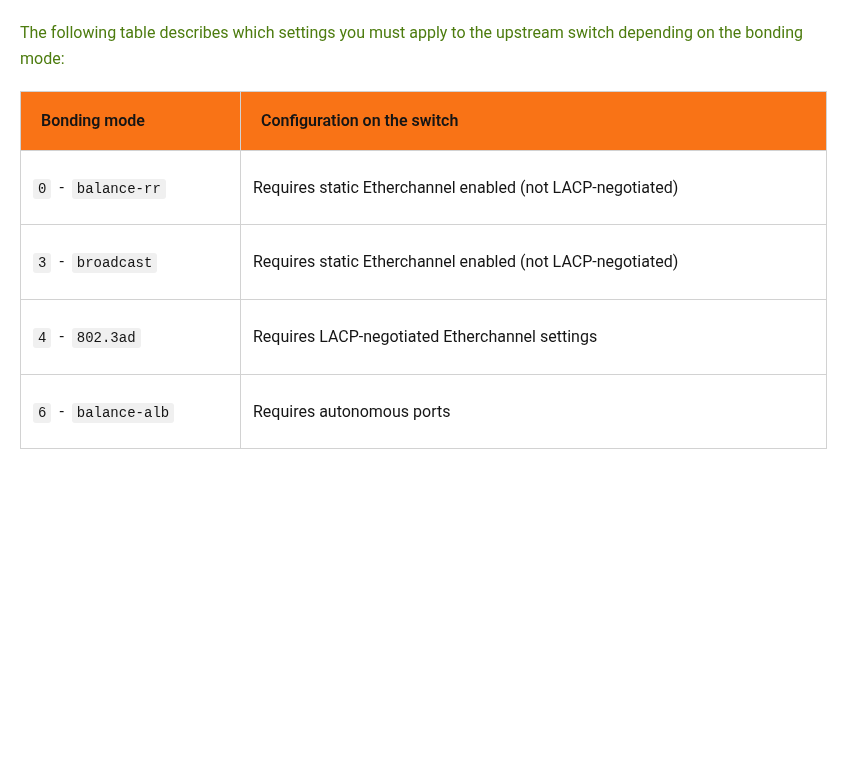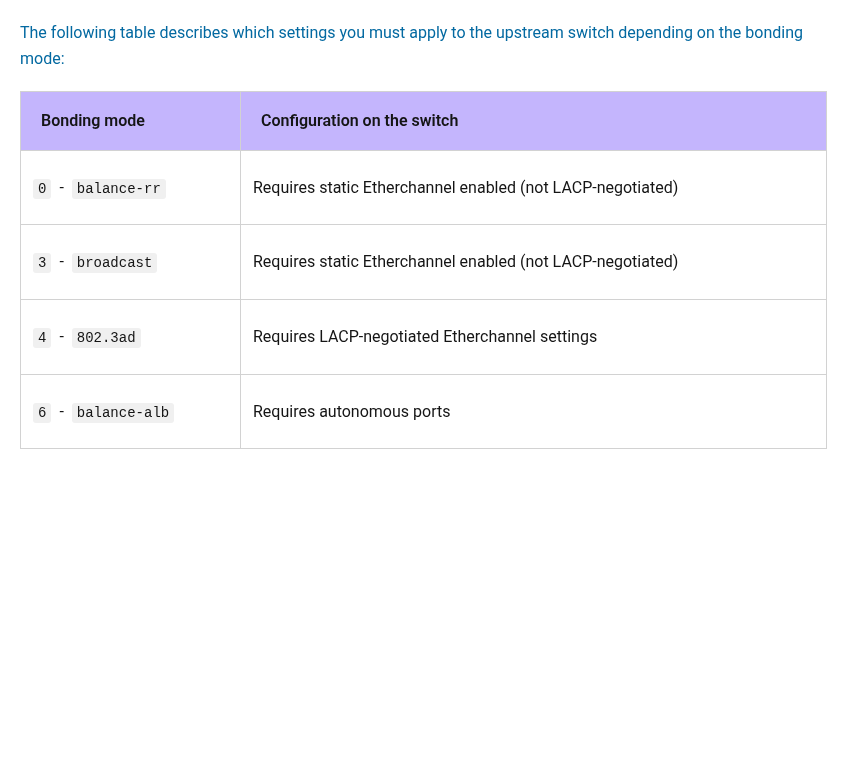--- a/index.html
+++ b/index.html
@@ -12,29 +12,29 @@
       font-size: 16px;
       line-height: 1.6;
       color: #151515;
       background: #ffffff;
       padding: 20px;
       width: 847px;
     }
     .intro-text {
       margin-bottom: 20px;
       font-size: 16px;
-      color: #0369a1;
+      color: #4d7c0f;
     }
     table {
       width: 100%;
       border-collapse: collapse;
       border: 1px solid #d2d2d2;
     }
     thead tr {
-      background-color: #c4b5fd;
+      background-color: #f97316;
       margin-left: 38px;
     }
     th {
       text-align: left;
       font-weight: 600;
       padding: 16px 20px;
       border-bottom: 1px solid #d2d2d2;
       font-size: 16px;
       color: #151515;
     }

